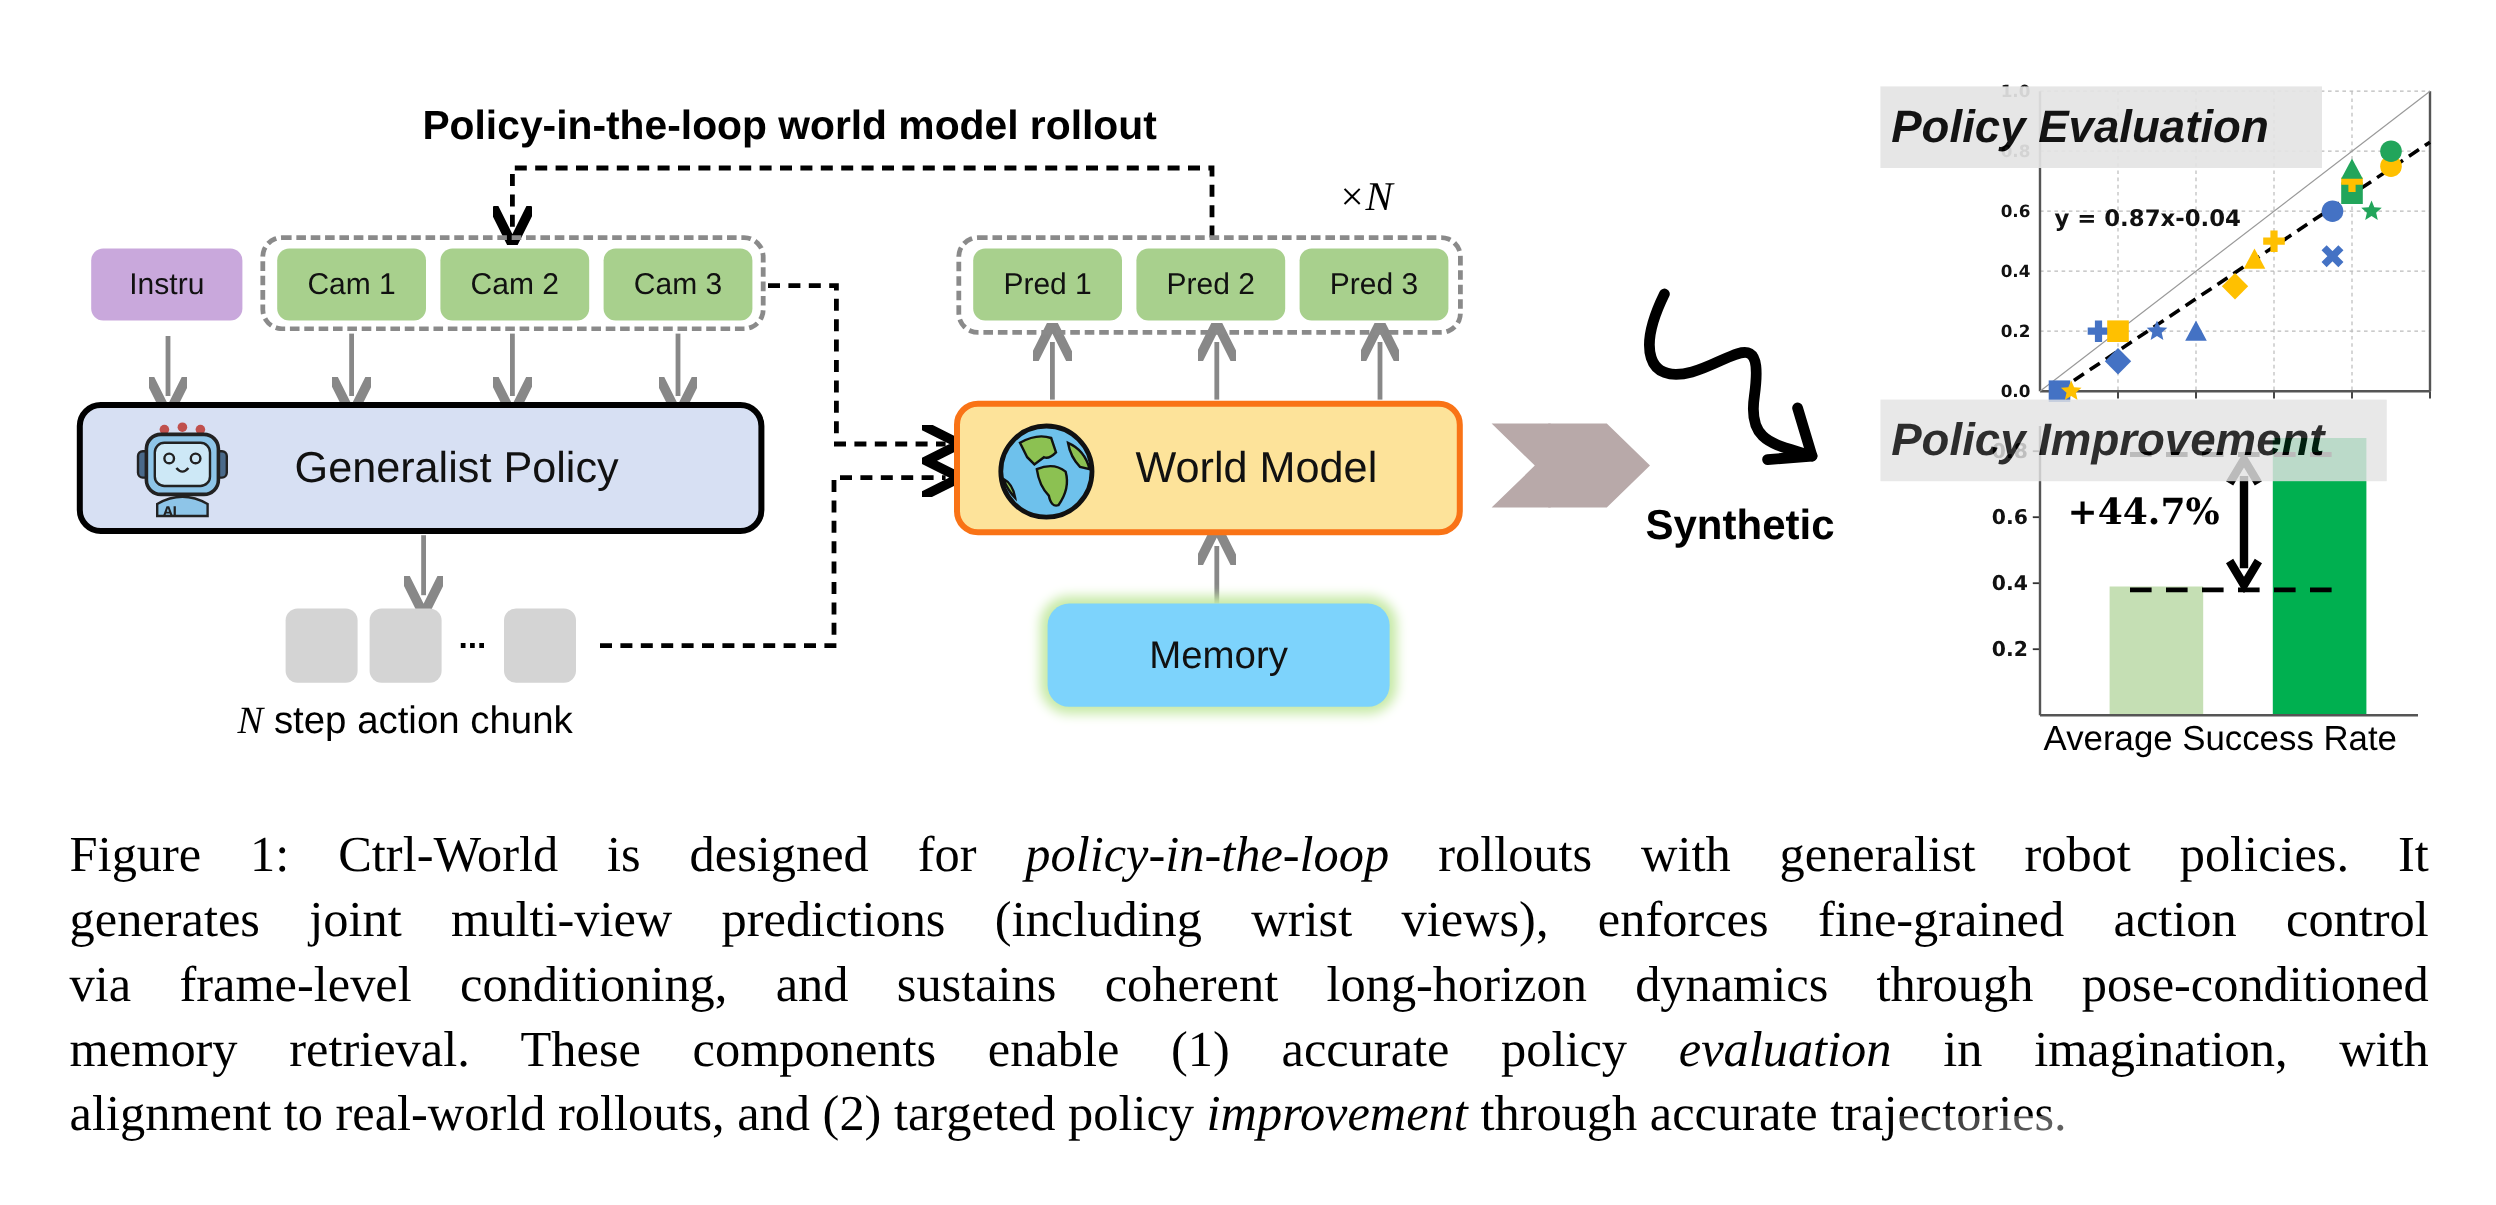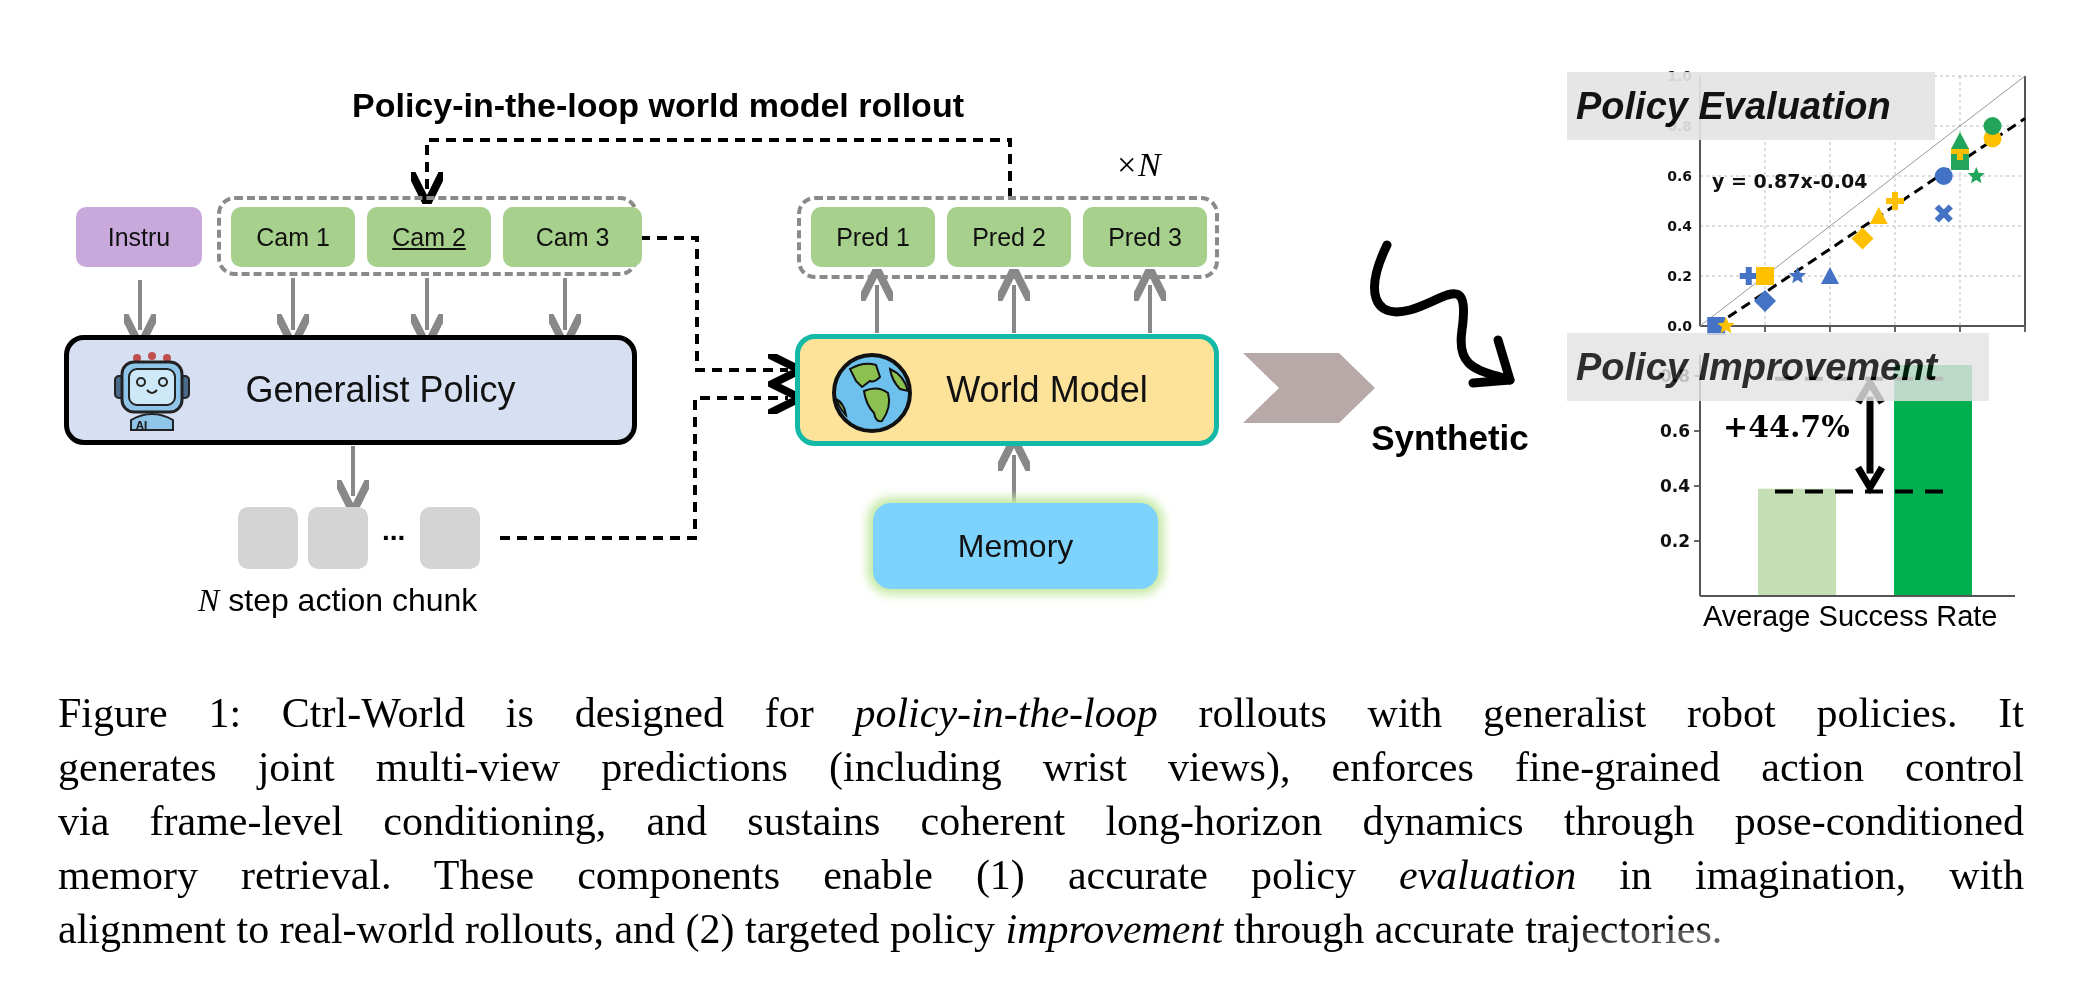--- a/index.html
+++ b/index.html
@@ -4,21 +4,21 @@
 <style>
   html,body{margin:0;padding:0;background:#fff;}
   body{width:2080px;height:1004px;position:relative;overflow:hidden;font-family:"DejaVu Sans",sans-serif;}
   .abs{position:absolute;}
   .diagram{position:absolute;left:0;top:0;width:2080px;height:650px;}
   .box{position:absolute;display:flex;align-items:center;justify-content:center;box-sizing:border-box;font-family:"Liberation Sans",sans-serif;color:#111;}
   .cam{background:#a8d08d;border-radius:10px;font-size:25px;}
   .instru{background:#c9a8dc;border-radius:10px;font-size:25px;}
   .dashed-group{position:absolute;border:4px dashed #8a8a8a;border-radius:18px;box-sizing:border-box;}
   .policy{background:#d7e0f3;border:5px solid #000;border-radius:20px;font-size:36px;}
-  .world{background:#fde39a;border:5px solid #14b8a6;border-radius:20px;font-size:36px;}
+  .world{background:#fde39a;border:5px solid #f97316;border-radius:20px;font-size:36px;}
   .memory{background:#7dd3fc;border-radius:18px;font-size:32px;box-shadow:0 0 10px 6px #c7eaa7;}
   .chunk{background:#d4d4d4;border-radius:10px;}
   .title{font-family:"Liberation Sans",sans-serif;font-weight:bold;font-size:34px;color:#000;}
   .lbl{font-family:"Liberation Sans",sans-serif;color:#000;}
   .caption{position:absolute;left:58px;top:686px;width:1966px;font-family:"Liberation Serif",serif;font-size:42px;line-height:54px;color:#000;text-align:justify;}
   .caption p{margin:0;text-align-last:justify;}
   .caption p.last{text-align-last:left;}
   .caption i{font-style:italic;}
   .panel-title{position:absolute;background:#e4e4e4;font-family:"Liberation Sans",sans-serif;font-weight:bold;font-style:italic;font-size:38px;color:#000;display:flex;align-items:center;padding-left:9px;box-sizing:border-box;}
   .fade{position:absolute;left:1580px;top:930px;width:500px;height:74px;background:linear-gradient(90deg,rgba(255,255,255,0.2),rgba(255,255,255,0.85));}
@@ -70,24 +70,24 @@
   <div class="abs title" style="left:352px;top:86px;">Policy-in-the-loop world model rollout</div>
 
   <div class="box instru" style="left:76px;top:207px;width:126px;height:60px;">
       <span>Instru</span>
     </div>
 
   <div class="dashed-group" style="left:217px;top:196px;width:421px;height:80px;"></div>
   <div class="box cam" style="left:231px;top:207px;width:124px;height:60px;">
       <span>Cam 1</span>
     </div>
-  <div class="box cam" style="left:367px;top:207px;width:124px;height:60px;text-decoration:underline;">
+  <div class="box cam" style="left:367px;top:207px;width:124px;height:60px;">
       <span>Cam 2</span>
     </div>
-  <div class="box cam" style="left:503px;top:207px;width:139px;height:60px;">
+  <div class="box cam" style="left:503px;top:207px;width:124px;height:60px;">
       <span>Cam 3</span>
     </div>
 
   <div class="box policy" style="left:64px;top:335px;width:573px;height:110px;">
     <svg class="abs" style="left:40px;top:10px" width="86" height="86" viewBox="0 0 86 86">
       <circle cx="28" cy="8" r="4" fill="#c0504d"></circle>
         <circle cx="43" cy="6" r="4" fill="#c0504d"></circle>
         <circle cx="58" cy="8" r="4" fill="#c0504d"></circle>
       <rect x="6" y="26" width="10" height="22" rx="4" fill="#4a6a8a" stroke="#222" stroke-width="2"></rect>
       <rect x="70" y="26" width="10" height="22" rx="4" fill="#4a6a8a" stroke="#222" stroke-width="2"></rect>

